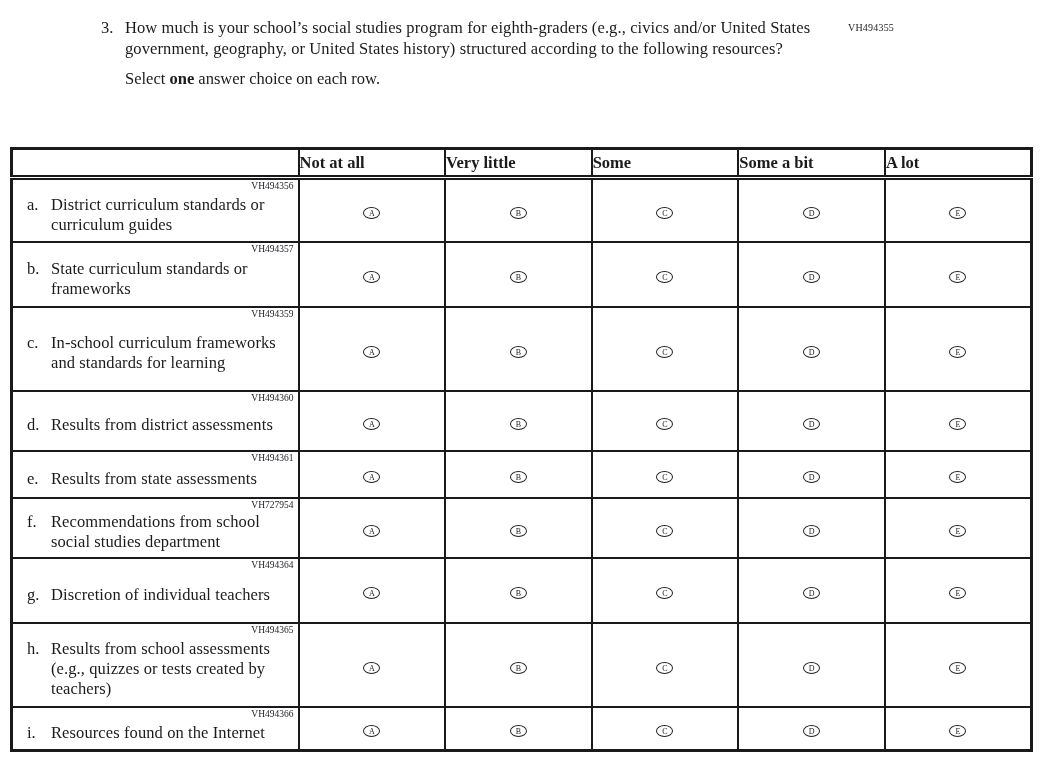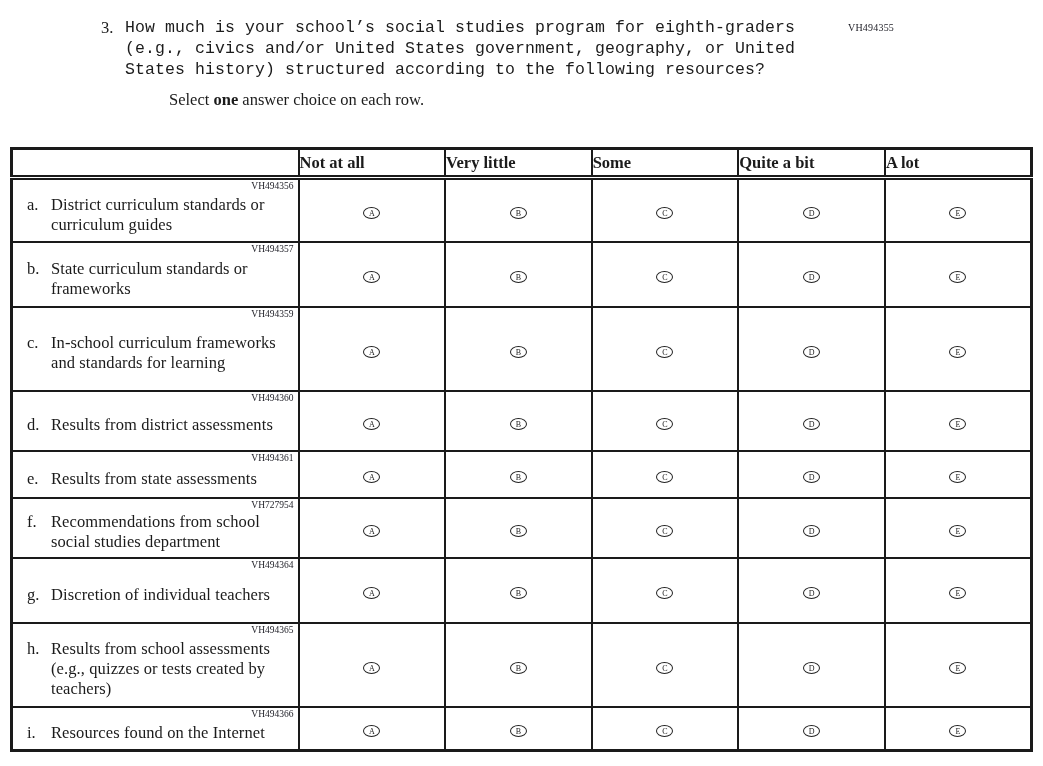--- a/index.html
+++ b/index.html
@@ -11,22 +11,22 @@
   .page { width:1043px; height:766px; position:relative; }
 
   .top-code {
     position:absolute; top:5px; left:848px;
     font-size:10px; letter-spacing:.2px; color:#22222a;
   }
 
   .question { display:flex; margin:17px 0 0 101px; }
   .q-number { width:24px; font-size:16.5px; line-height:21px; }
   .q-body { width:690px; font-size:16.5px; line-height:21px; }
-  .q-text { letter-spacing:.1px;font-family:Liberation Mono, monospace; }
-  .q-instruction { margin-top:9px;margin-left:44px; }
+  .q-text { letter-spacing:.1px; }
+  .q-instruction { margin-top:9px; }
   .bold { font-weight:bold; }
 
   table.grid {
     position:absolute; left:10px; top:130px; width:1023px;
     border-collapse:collapse; table-layout:fixed;
     border:3px solid #1a1a1a;
   }
   col.c-stub { width:287px; }
   th, td { border:2px solid #1a1a1a; }
   thead th {
@@ -83,21 +83,21 @@
         <col>
         <col>
         <col>
       </colgroup>
     <thead>
       <tr id="head-row">
         <th class="stub-h"></th>
       <th>Not at all</th>
           <th>Very little</th>
           <th>Some</th>
-          <th>Quite a bit</th>
+          <th>Some a bit</th>
           <th>A lot</th>
         </tr>
     </thead>
     <tbody id="grid-body">
         <tr>
           <td class="stub">
             <div class="stub-inner">
               <div class="code">VH494356</div>
               <div class="lbl">
                 <div class="lbl-row">

